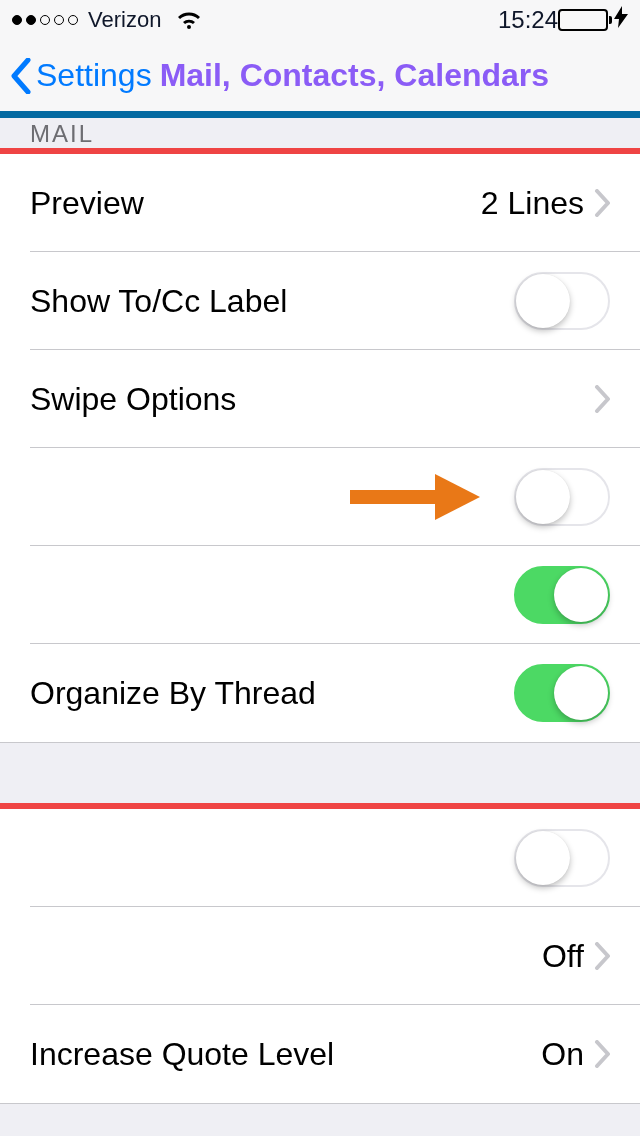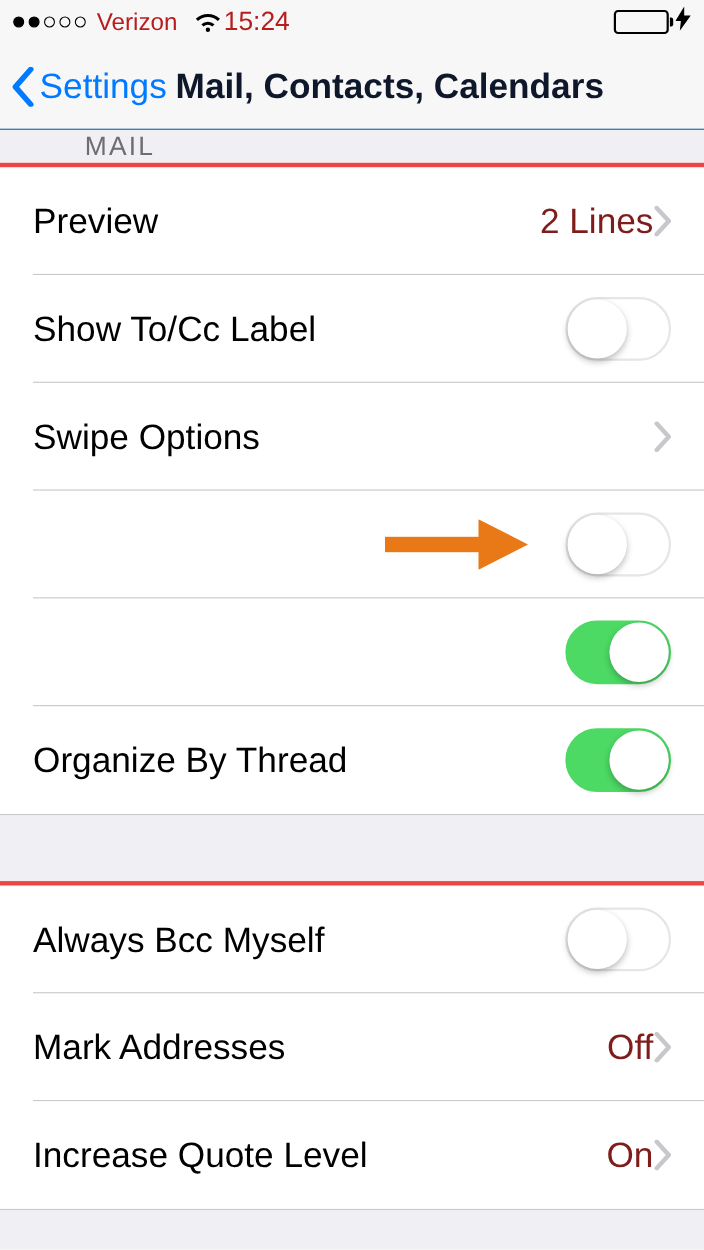--- a/index.html
+++ b/index.html
@@ -12,91 +12,90 @@
       position: relative;
       font-weight: 300;
     }
     .status-bar {
       height: 40px;
       background: #f7f7f8;
       display: flex;
       align-items: center;
       padding: 0 12px;
       font-size: 22px;
-      color: #b91c1c;
+      color: #0f172a;
       font-weight: 500;
     }
     .status-left { display: flex; align-items: center; gap: 6px; }
     .signal-dots { display: flex; gap: 4px; align-items: center;}
     .dot { width: 10px; height: 10px; border-radius: 50%; border: 1.5px solid #000; }
     .dot.filled { background: #000; }
     .carrier { font-size: 22px; margin-left: 4px; font-weight: 400;}
     .wifi { margin-left: 8px; display: inline-flex; }
-    .status-center { flex: 1; text-align: left; font-weight: 500; font-size: 24px;}
+    .status-center { flex: 1; text-align: right; font-weight: 500; font-size: 24px;}
     .status-right { display: flex; align-items: center; gap: 6px; }
     .battery {
       width: 50px; height: 22px; border: 2px solid #000; border-radius: 4px; position: relative;
     }
     .battery::after {
       content: ""; position: absolute; right: -6px; top: 5px; width: 3px; height: 8px; background: #000; border-radius: 0 2px 2px 0;
     }
     .battery-fill { height: 100%; width: 82%; background: #4cd964; border-radius: 1px;}
     .bolt { font-size: 22px; }
 
     .nav-bar {
       height: 78px;
       background: #f7f7f8;
       display: flex;
       align-items: center;
       padding: 0 10px;
-      border-bottom: 1px solid #0369a1;
+      border-bottom: 7px solid #0369a1;
     }
     .back-chevron { color: #007aff; margin-right: 4px; display: inline-flex;}
     .back-label { color: #007aff; font-size: 32px; font-weight: 400;}
-    .nav-title { color: #0f172a; font-size: 32px; font-weight: 600; margin-left: 8px;}
+    .nav-title { color: #8b5cf6; font-size: 32px; font-weight: 600; margin-left: 8px;}
 
     .section-header {
       font-size: 24px;
       color: #6d6d72;
       text-transform: uppercase;
       padding: 0 30px;
       height: 30px;
       display: flex;
       align-items: flex-end;
       letter-spacing: 2px;
       overflow: hidden;
       font-weight: 400;
     }
     .section-header-clip{
       margin-top: -20px;
-      margin-left: 47px;
     }
 
     .list {
       background: #fff;
-      border-top: 4px solid #ef4444;
+      border-top: 6px solid #ef4444;
       border-bottom: 1px solid #c8c8cc;
     }
     .row {
       min-height: 98px;
       display: flex;
       align-items: center;
       padding: 0 30px;
       position: relative;
     }
     .row:not(:last-child)::after{
       content:"";
       position:absolute;
       left:30px; right:0; bottom:0;
       height:1px;
       background:#c8c8cc;
     }
     .row-label { font-size: 32px; color: #000; flex: 0 0 auto; font-weight: 400;}
     .spacer { flex: 1; }
-    .row-value { font-size: 32px; color: #7f1d1d; font-weight: 400;}
+    .row-value { font-size: 32px; color: #000000; margin-right: 10px; font-weight: 400;}
     .chevron { color: #c7c7cc; display:inline-flex;}
 
     .toggle {
       width: 96px; height: 58px; border-radius: 29px; position: relative; flex: 0 0 auto;
     }
     .toggle.off { background: #fff; border: 2px solid #e5e5ea; }
     .toggle.on { background: #4cd964; border: 2px solid #4cd964; }
     .knob {
       width: 54px; height: 54px; background: #fff; border-radius: 50%; position: absolute; top: 0;
       box-shadow: 0 3px 6px rgba(0,0,0,0.25), 0 0 1px rgba(0,0,0,0.1);
@@ -220,29 +219,27 @@
       </span>
   </div>
 
 </div>
 
 <div class="gap"></div>
 
 <div class="list">
 
   <div class="row">
-    <span class="row-label">Always Bcc Myself</span>
     <span class="spacer"></span>
     <span class="toggle off">
         <span class="knob"></span>
       </span>
   </div>
 
   <div class="row">
-    <span class="row-label">Mark Addresses</span>
     <span class="spacer"></span>
     <span class="row-value">Off</span>
     <span class="chevron">
       <svg width="16" height="28" viewBox="0 0 16 28">
           <path d="M3 2l11 12L3 26" stroke="#c7c7cc" stroke-width="4" fill="none" stroke-linecap="round" stroke-linejoin="round"></path>
         </svg>
     </span>
   </div>
 
   <div class="row">

